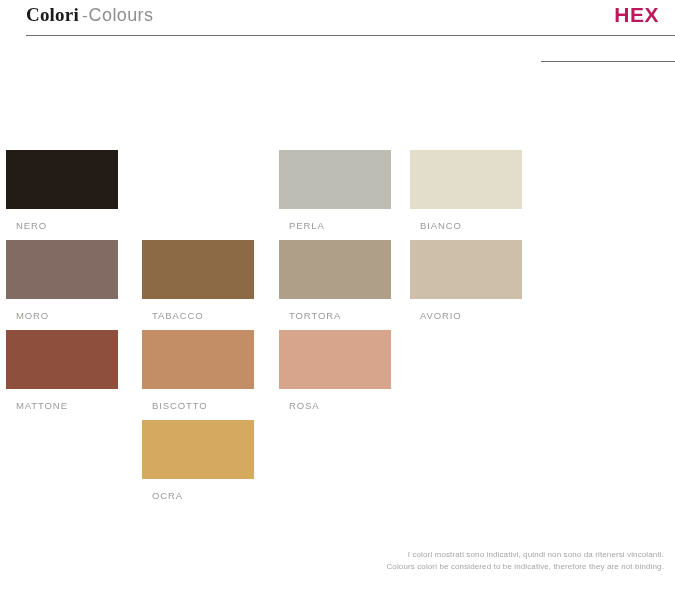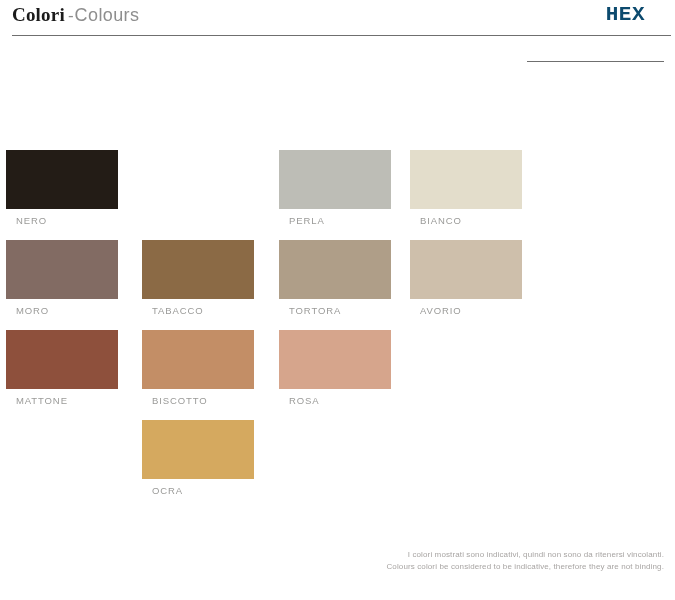--- a/index.html
+++ b/index.html
@@ -21,21 +21,21 @@
     position: absolute;
     left: 0;
     top: 0;
     width: 675px;
     height: 600px;
   }
 
   
   .header {
     position: absolute;
-    left: 4px;
+    left: 18px;
     top: 0;
     width: 657px;
     height: 72px;
   }
 
   .title-block {
     position: absolute;
     left: 8px;
     top: 4px;
     white-space: nowrap;
@@ -59,24 +59,24 @@
     font-size: 18px;
     color: #8e8e8e;
     font-weight: 400;
     letter-spacing: 0.4px;
   }
 
   .hex-label {
     position: absolute;
     right: 16px;
     top: 3px;
-    font-family: Liberation Mono, monospace;
+    font-family: Liberation Sans, sans-serif;
     font-weight: bold;
     font-size: 21px;
-    color: #0c4a6e;
+    color: #be185d;
     letter-spacing: 0.5px;
   }
 
   .rule-main {
     position: absolute;
     left: 8px;
     top: 35px;
     width: 659px;
     height: 1px;
     background: #6f6f6f;
@@ -111,21 +111,21 @@
   .cell.c2 { left: 273px; }
   .cell.c3 { left: 404px; }
 
   .swatch {
     width: 112px;
     height: 59px;
     display: block;
   }
   .swatch-label {
     display: block;
-    margin-top: 6px;
+    margin-top: 11px;
     font-family: "Liberation Sans", sans-serif;
     font-size: 9.5px;
     letter-spacing: 0.9px;
     color: #9a9a98;
     text-transform: uppercase;
     white-space: nowrap;
     padding-left: 10px;
   }
 
   

